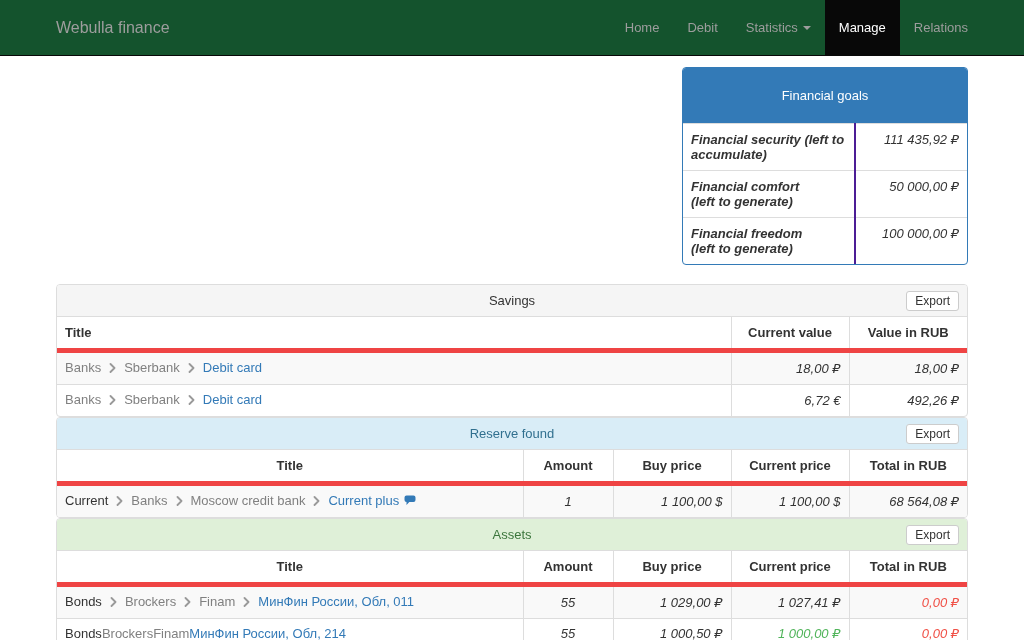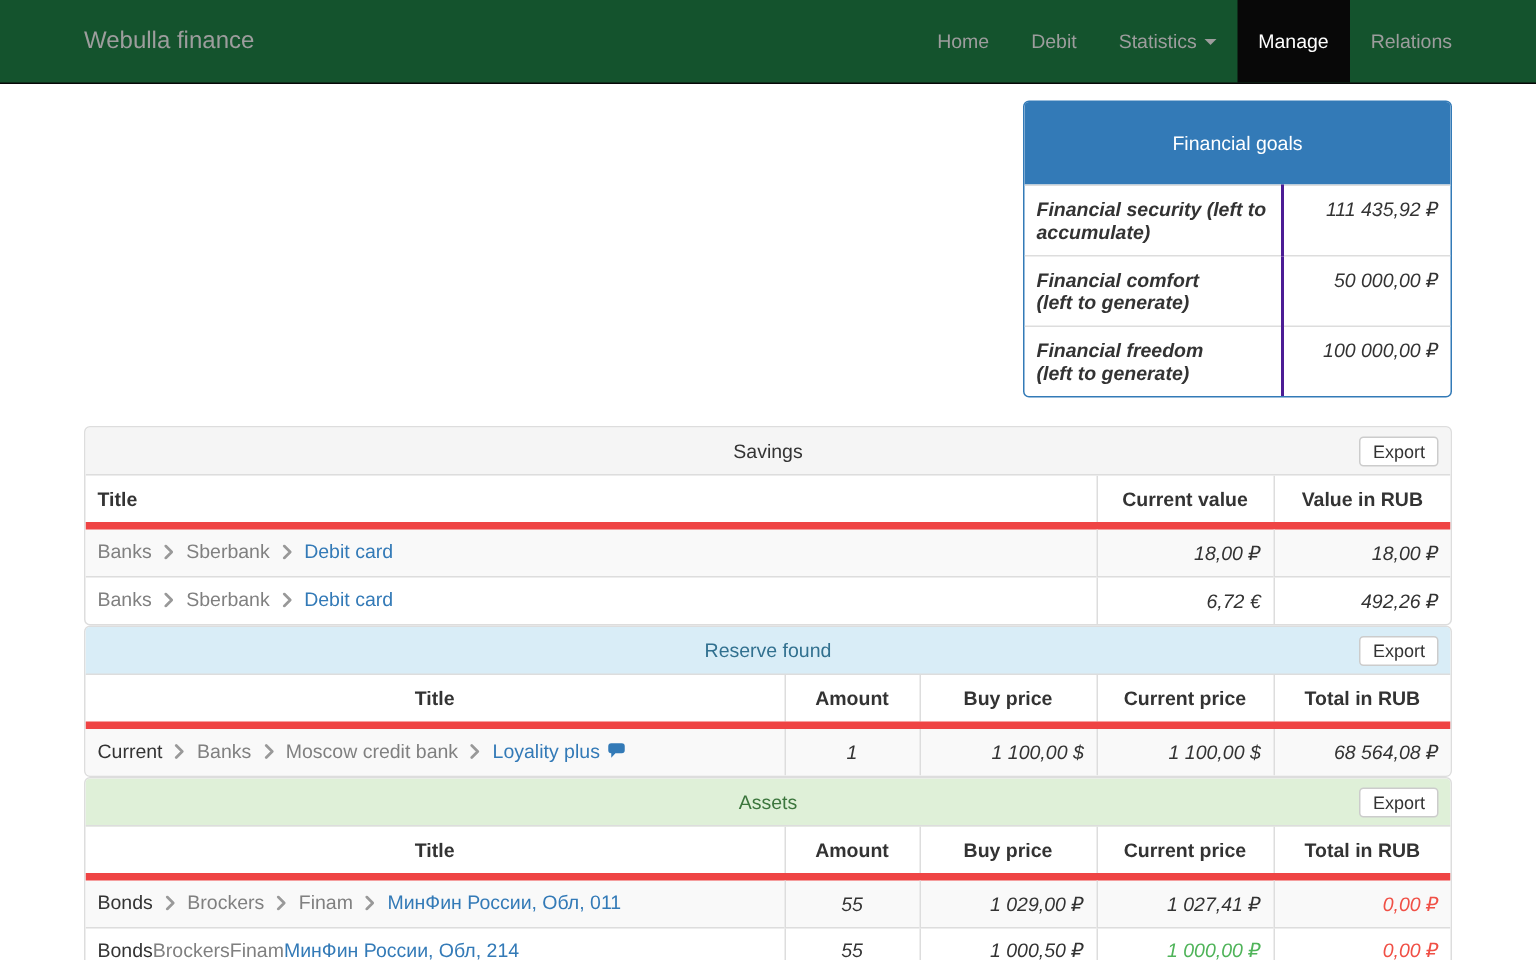--- a/index.html
+++ b/index.html
@@ -163,21 +163,21 @@
             </tr>
           </thead>
           <tbody>
             <tr>
               <td class="breadcrumb-cell"><span class="crumb plain">Current</span><span class="chev"><svg width="9" height="10" viewBox="0 0 9 10">
                     <path d="M2.5 1 L6.5 5 L2.5 9" stroke="#999" stroke-width="1.8" fill="none" stroke-linecap="round" stroke-linejoin="round"></path>
                   </svg></span><span class="crumb muted">Banks</span><span class="chev"><svg width="9" height="10" viewBox="0 0 9 10">
                     <path d="M2.5 1 L6.5 5 L2.5 9" stroke="#999" stroke-width="1.8" fill="none" stroke-linecap="round" stroke-linejoin="round"></path>
                   </svg></span><span class="crumb muted">Moscow credit bank</span><span class="chev"><svg width="9" height="10" viewBox="0 0 9 10">
                     <path d="M2.5 1 L6.5 5 L2.5 9" stroke="#999" stroke-width="1.8" fill="none" stroke-linecap="round" stroke-linejoin="round"></path>
-                  </svg></span><span class="crumb link">Loyality plus</span><span class="bubble"><svg width="12" height="11" viewBox="0 0 12 11">
+                  </svg></span><span class="crumb link">Current plus</span><span class="bubble"><svg width="12" height="11" viewBox="0 0 12 11">
                     <path d="M2.5 0.5 h7 a2 2 0 0 1 2 2 v2.6 a2 2 0 0 1 -2 2 h-4.2 l-2.8 3 v-3 h0 a2 2 0 0 1 -2 -2 v-2.6 a2 2 0 0 1 2 -2 z" fill="#337ab7"></path>
                   </svg></span></td>
               <td class="cell center">1</td>
               <td class="cell">1 100,00 $</td>
               <td class="cell">1 100,00 $</td>
               <td class="cell">68 564,08 ₽</td>
             </tr>
           </tbody>
         </table>
       </section>

